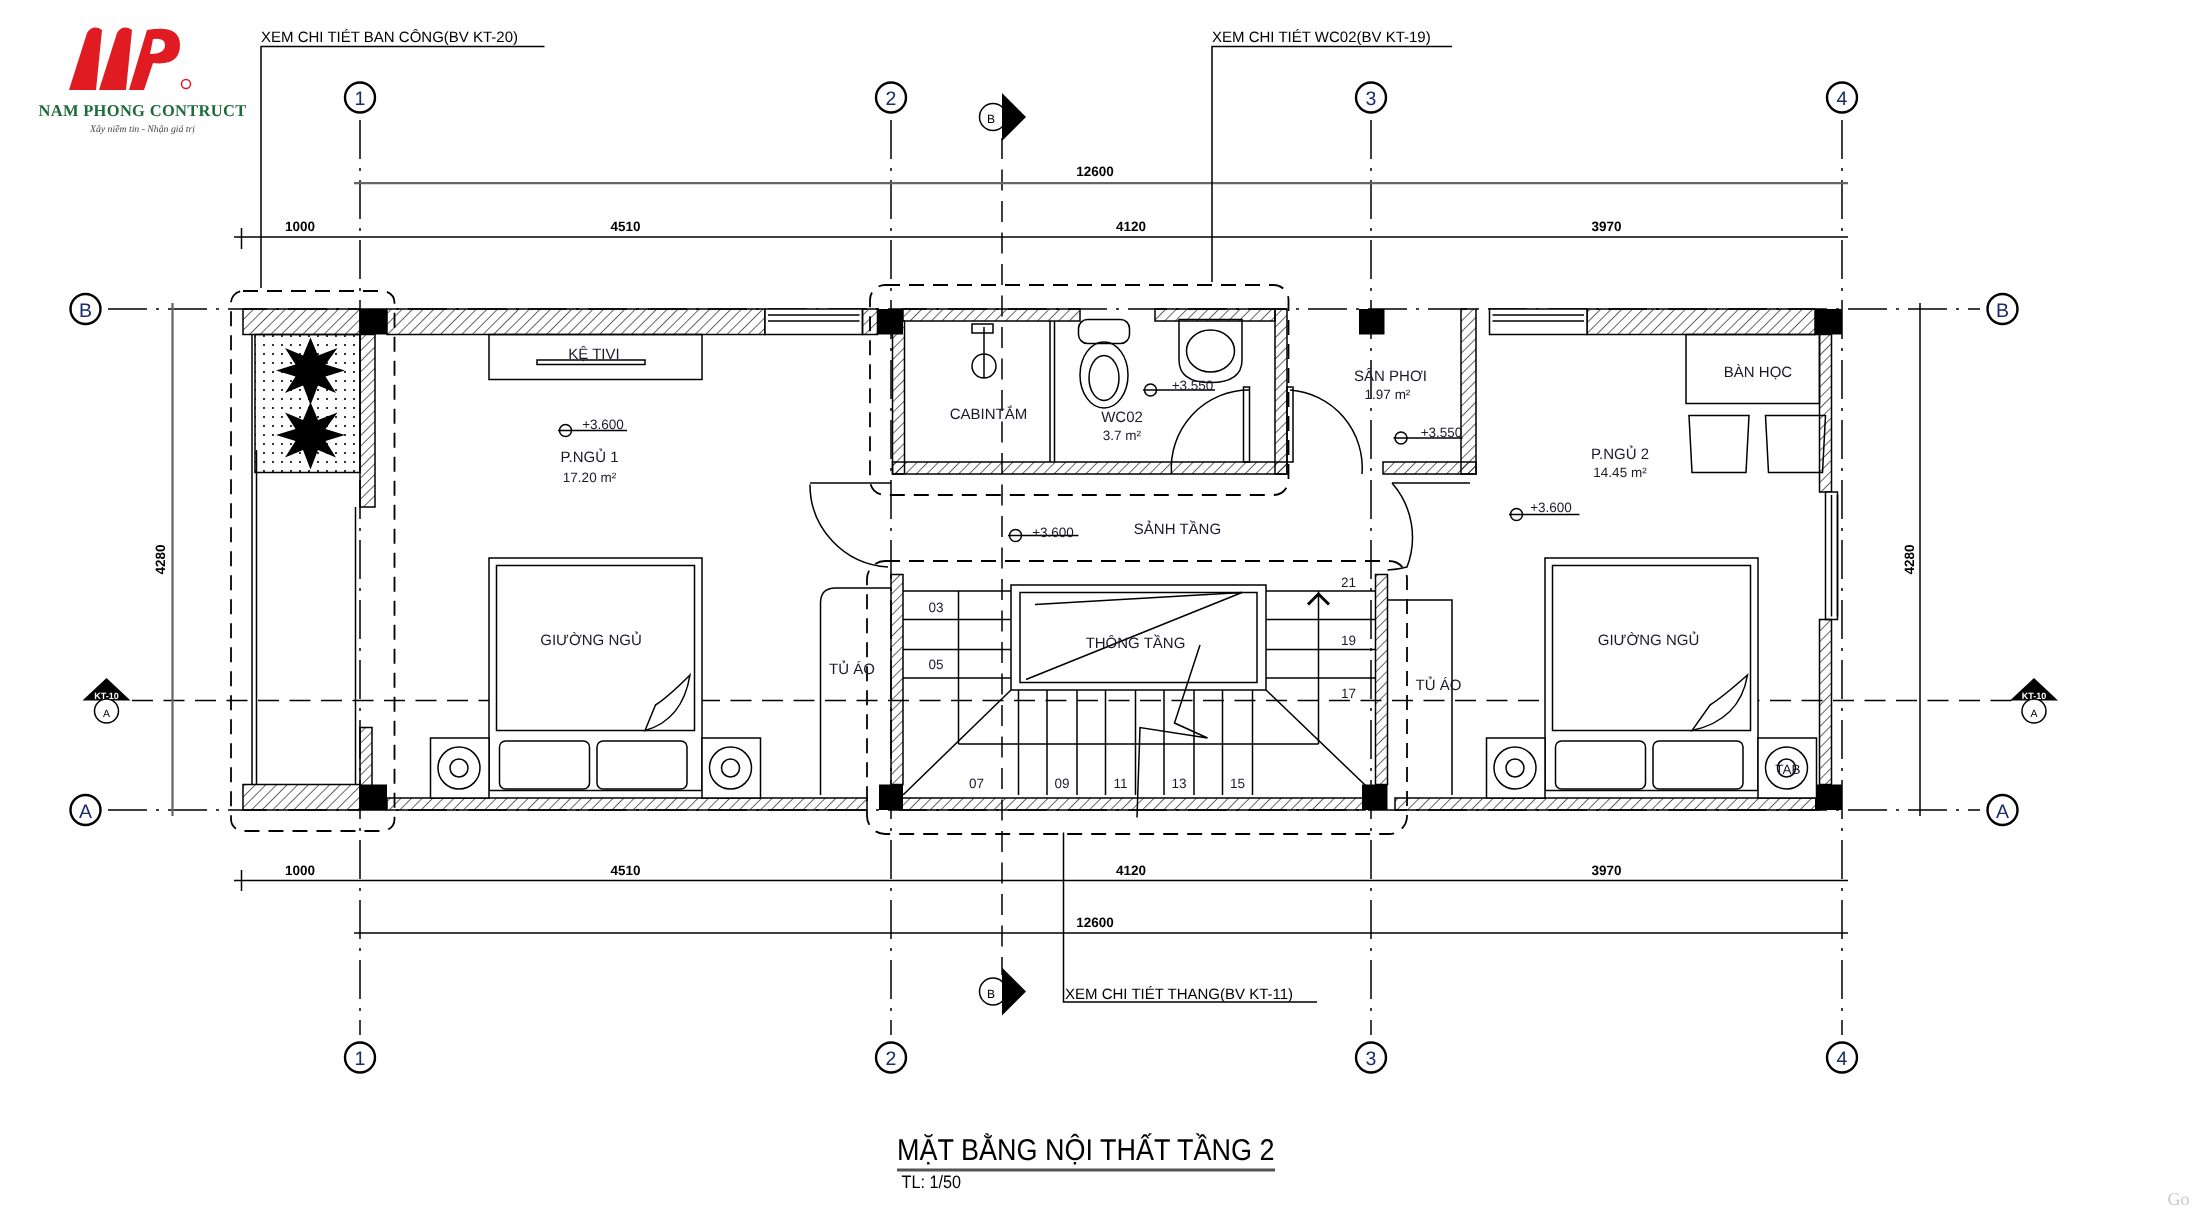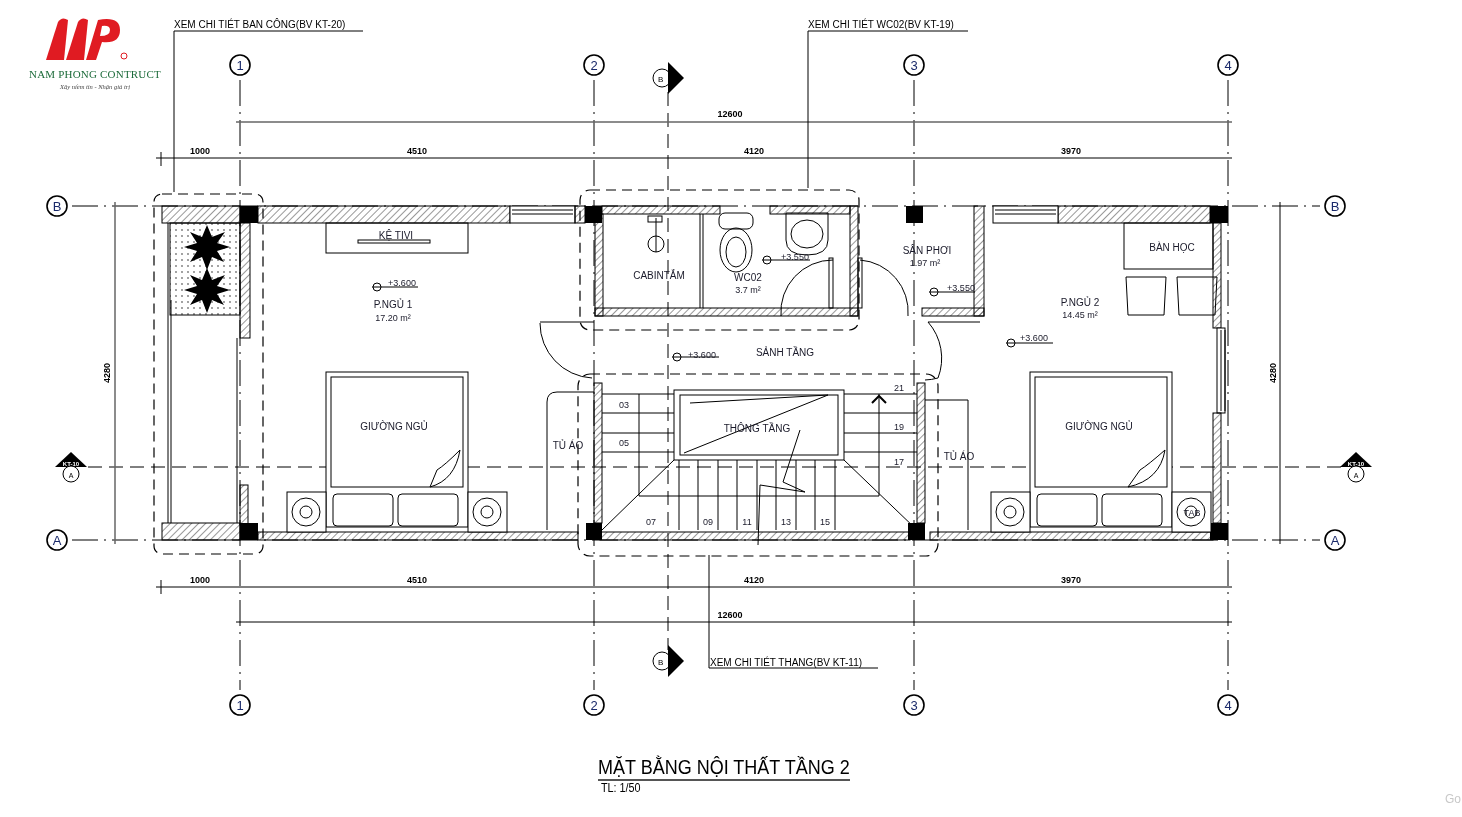--- a/index.html
+++ b/index.html
@@ -1,25 +1,25 @@
 <!DOCTYPE html>
 <html><head>
 <meta charset="utf-8">
 <style>
   html,body{margin:0;padding:0;background:#fff;}
   body{width:1462px;height:817px;position:relative;overflow:hidden;font-family:"Liberation Sans",sans-serif;color:#000;}
   .abs{position:absolute;}
   .logo-mark{left:40px;top:16px;width:90px;height:48px;}
-  .logo-name{left:0;top:68px;width:190px;text-align:center;font-family:"Liberation Serif",serif;font-weight:normal;font-size:11px;color:#1c6b3a;letter-spacing:0.2px;}
+  .logo-name{left:0;top:68px;width:190px;text-align:center;font-family:"Liberation Serif",serif;font-weight:bold;font-size:11px;color:#1c6b3a;letter-spacing:0.2px;}
   .logo-slogan{left:0;top:83px;width:190px;text-align:center;font-family:"Liberation Serif",serif;font-style:italic;font-size:6.5px;color:#444;}
   svg text{font-family:"Liberation Sans",sans-serif;}
   .title{left:598px;top:756px;font-size:20px;font-family:"Liberation Sans",sans-serif;transform:scaleX(0.9);transform-origin:left;border-bottom:2px solid #555;line-height:22px;padding-bottom:1px;}
   .scale{left:601px;top:781px;font-size:12px;transform:scaleX(0.9);transform-origin:left;}
   .watermark1{left:1445px;top:768px;font-size:15px;color:#c8c8c8;margin-left:24px;}
-  .watermark2{left:1445px;top:792px;font-size:12px;color:#c8c8c8;}
+  .watermark2{left:1445px;top:792px;font-size:12px;color:#c8c8c8;font-family:Liberation Serif, serif;}
 </style>
 </head>
 <body>
 
 <svg class="abs logo-mark" viewBox="0 0 90 48">
   <path d="M6 44 L18 6 Q22 0 28 4 L24 44 Z" fill="#e01b22"></path>
   <path d="M26 44 L38 6 Q42 0 48 4 L44 44 Z" fill="#e01b22"></path>
   <path d="M46 44 L58 4 Q80 0 80 14 Q80 28 62 26 L56 44 Z M62 10 L60 20 Q70 20 70 14 Q70 9 62 10 Z" fill="#e01b22"></path>
   <circle cx="84" cy="40" r="3" fill="none" stroke="#e01b22" stroke-width="1"></circle>
 </svg>

